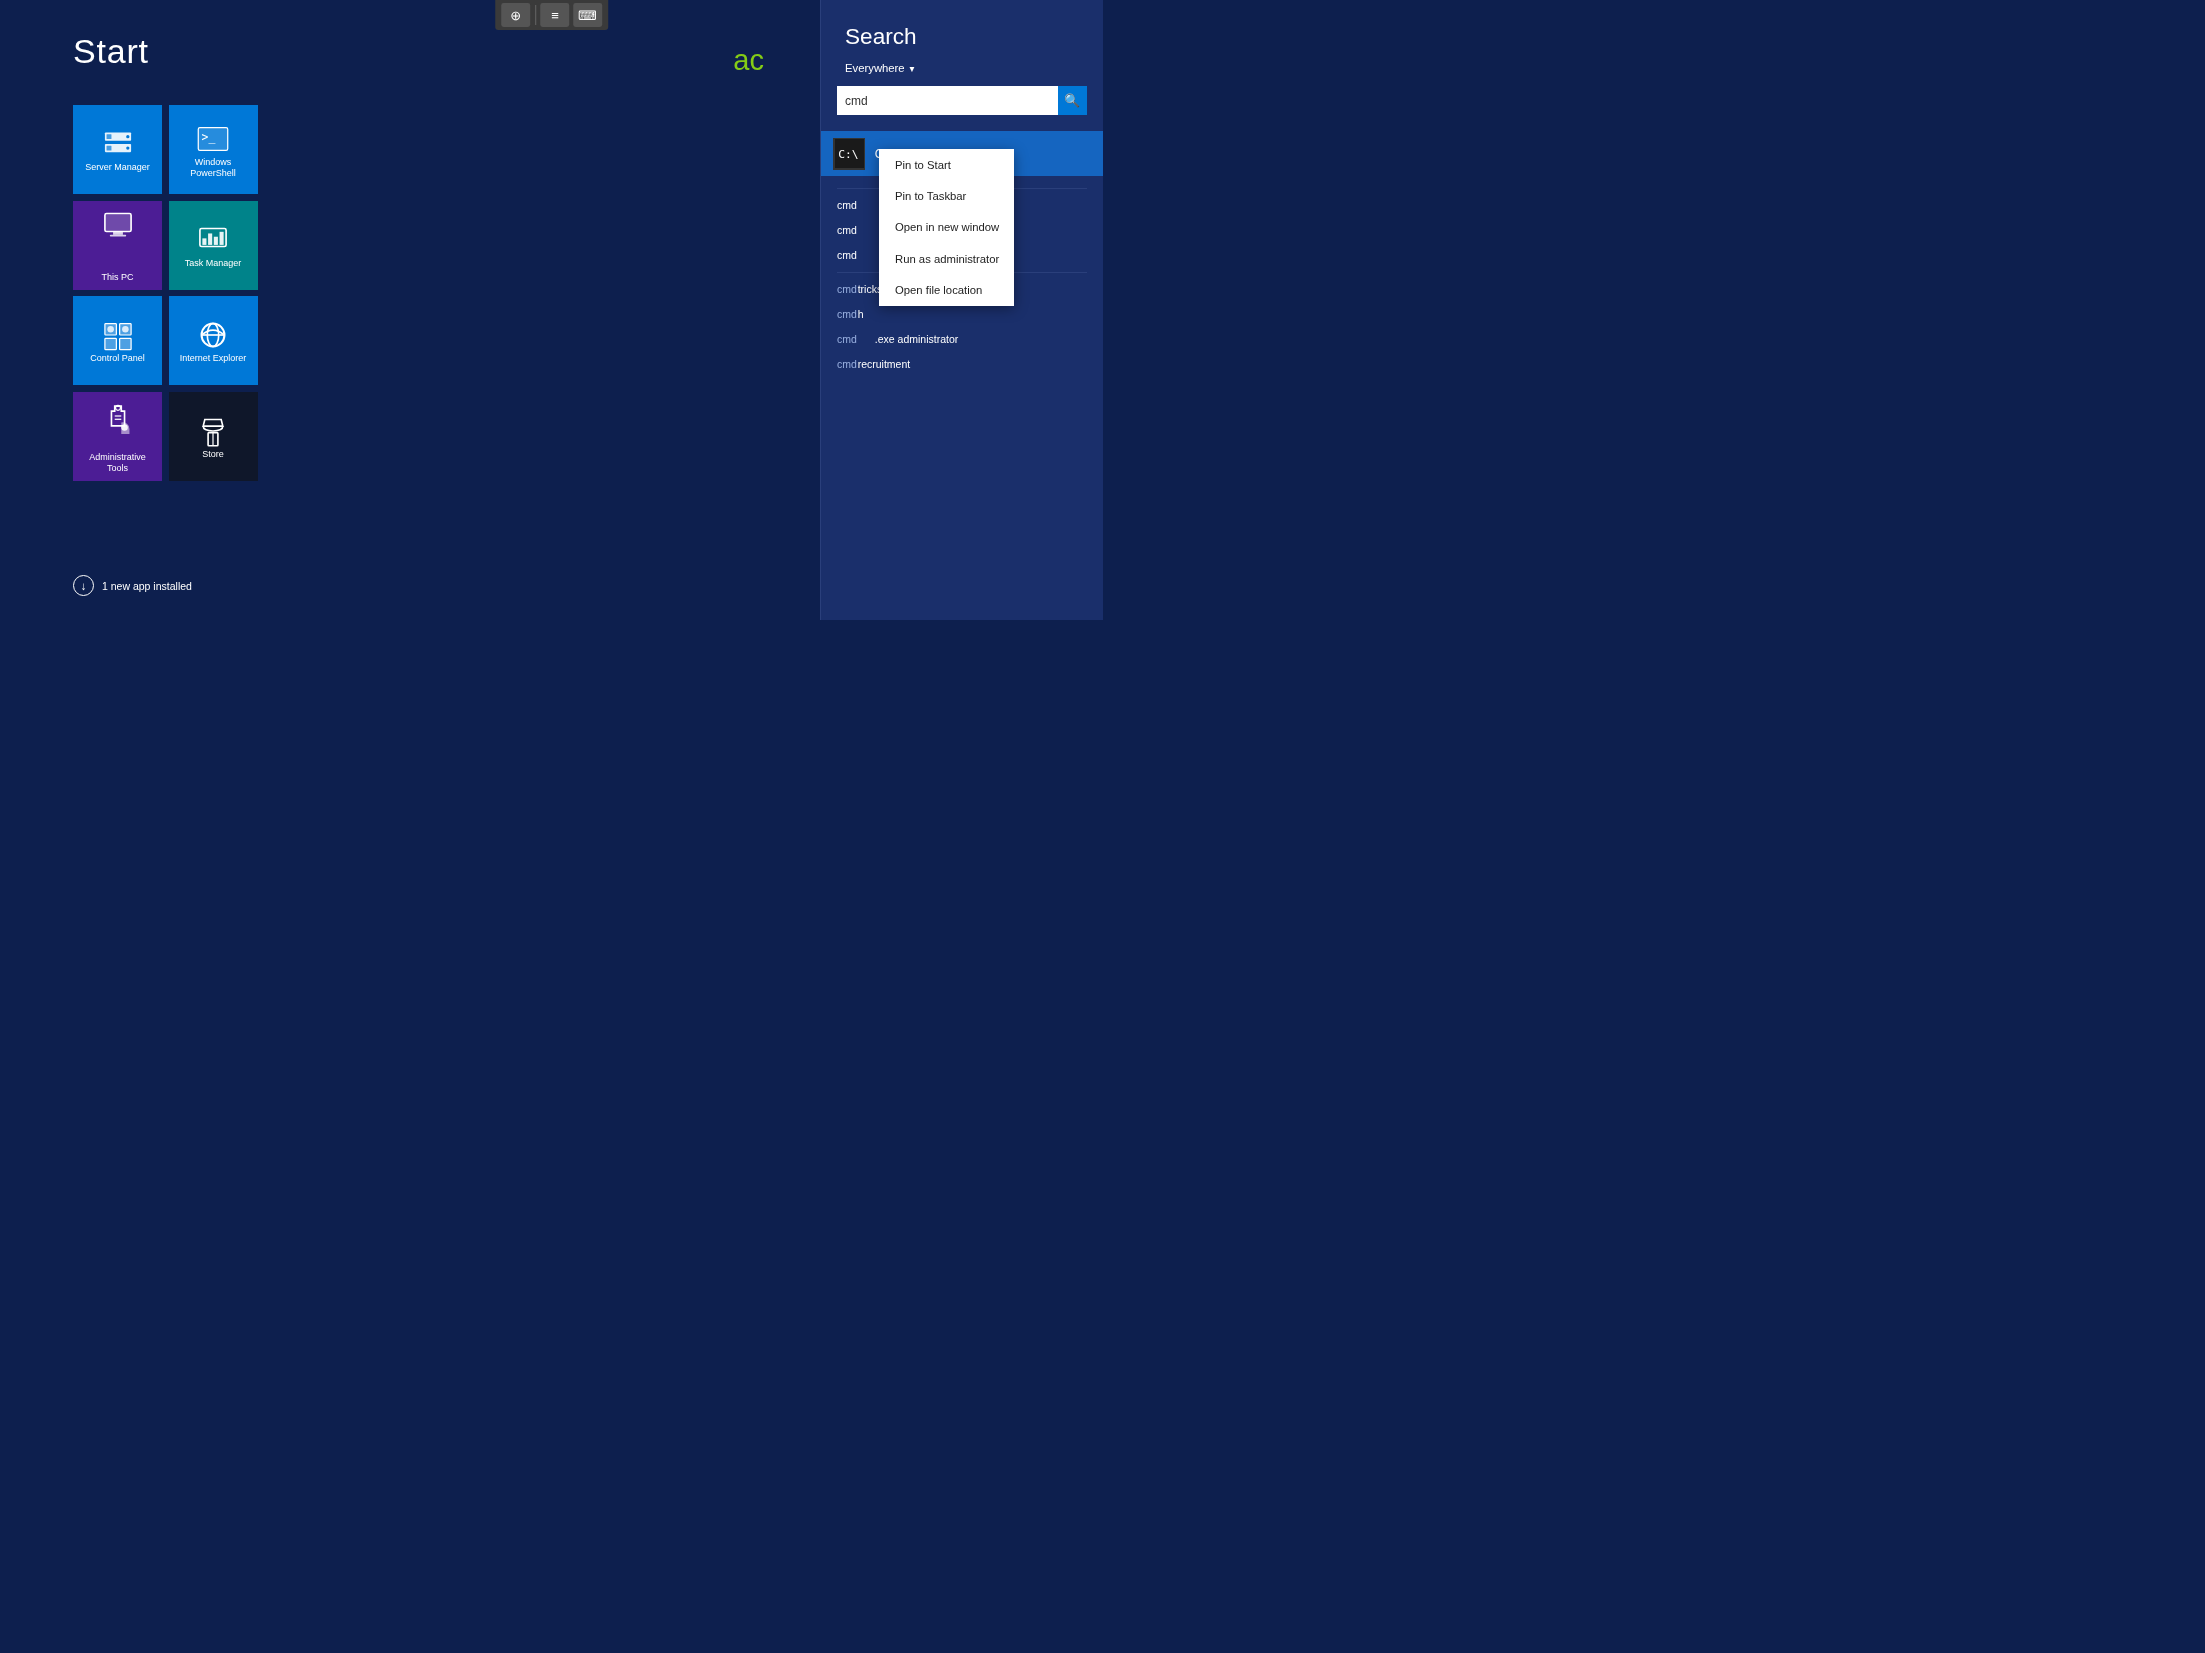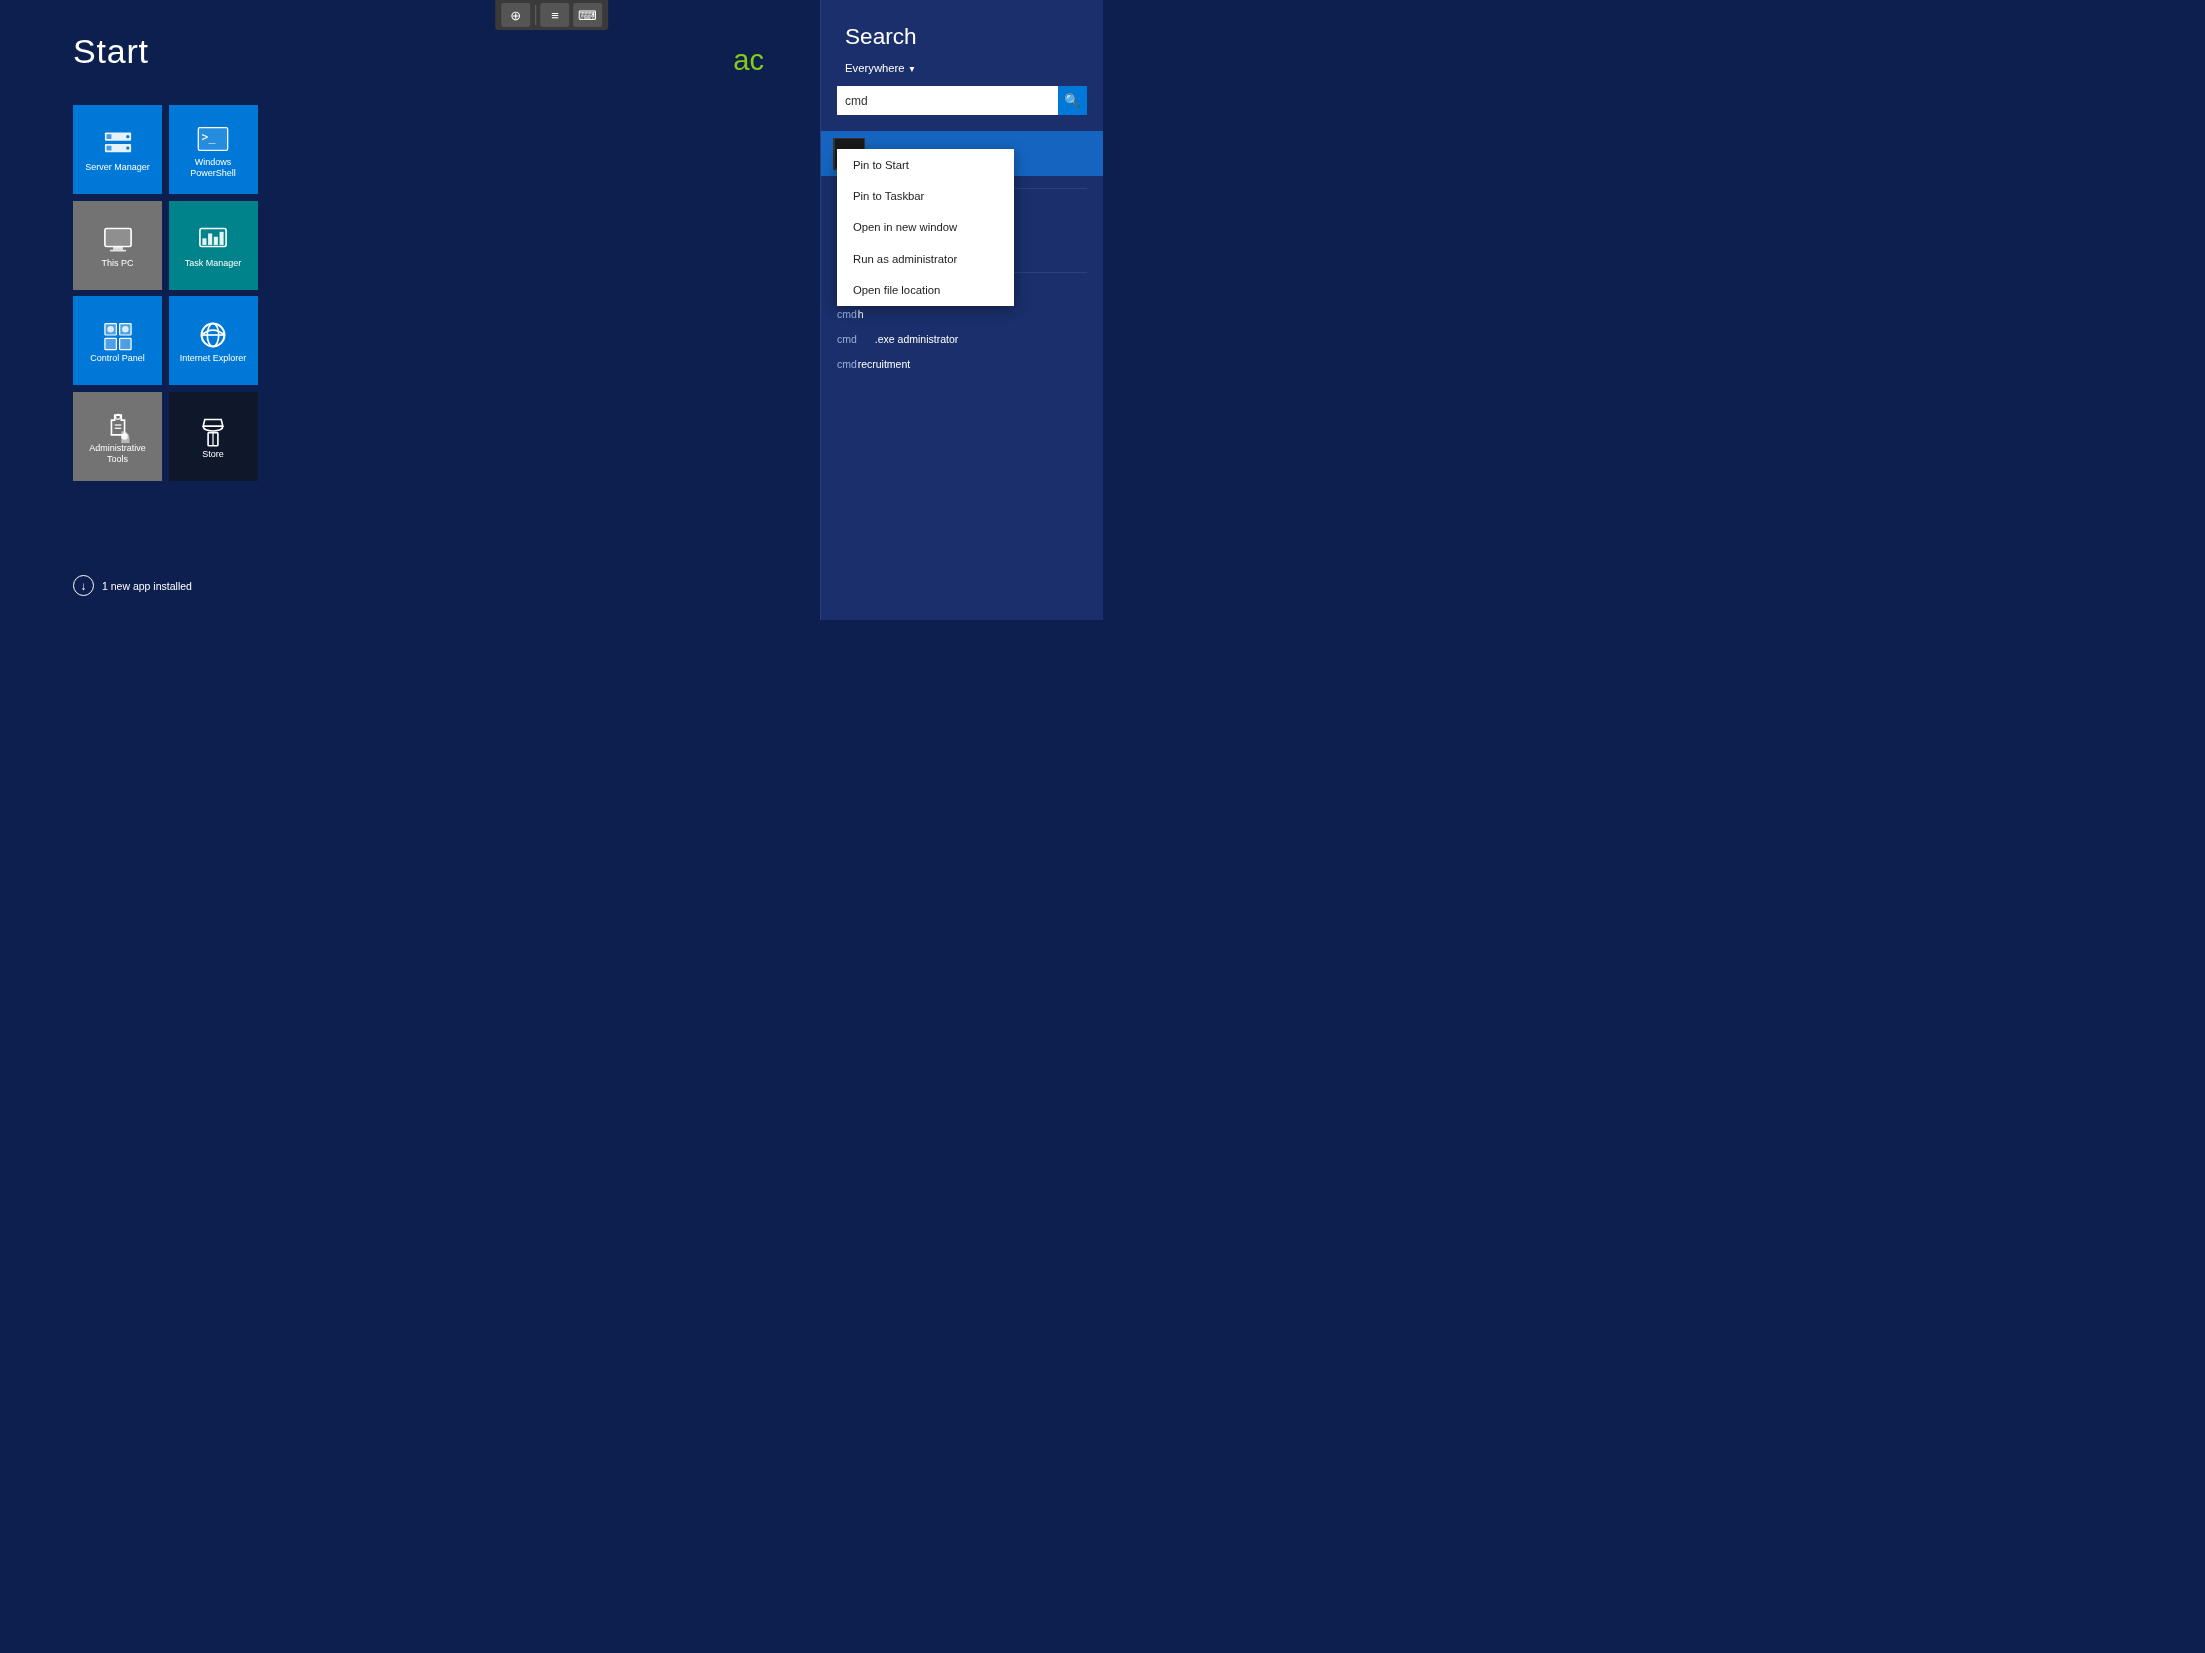--- a/index.html
+++ b/index.html
@@ -89,21 +89,21 @@
       position: relative;
       color: white;
       font-size: 9px;
       text-align: center;
       padding: 6.5px;
     }
 
     .tile-blue { background-color: #0078d7; }
     .tile-teal { background-color: #00838a; }
     .tile-green { background-color: #0f172a; }
-    .tile-navy { background-color: #737373; }
+    .tile-navy { background-color: #4c1d95; justify-content: space-between; }
 
     .tile-label {
       font-size: 9px;
       color: white;
       text-align: center;
       line-height: 1.2;
     }
 
     
     .tile-desktop {
@@ -223,21 +223,21 @@
       font-size: 12px;
     }
 
     
     .context-menu {
       position: absolute;
       top: 149px;
       right: 89px;
       background: white;
       box-shadow: 0 3.2px 13px rgba(0,0,0,0.4);
-      width: 177px;
+      width: 135px;
       z-index: 200;
     }
     .context-menu-item {
       padding: 9.7px 16px;
       font-size: 11.3px;
       color: #222;
       cursor: pointer;
       white-space: nowrap;
     }
 

